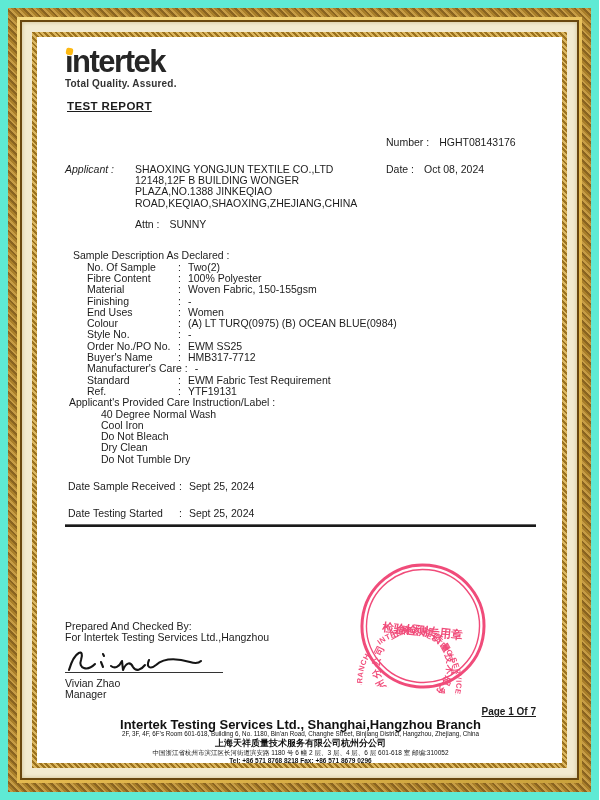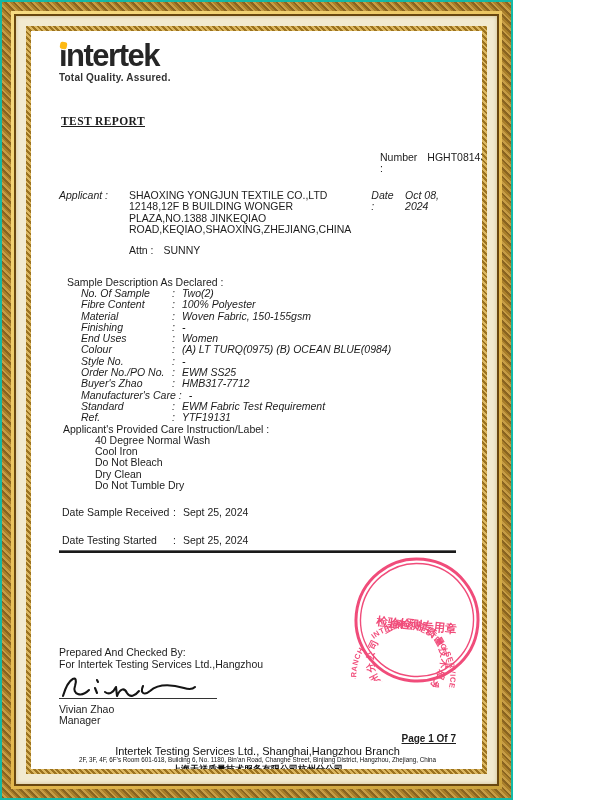--- a/index.html
+++ b/index.html
@@ -1,20 +1,20 @@
 <!DOCTYPE html>
 <html><head>
 <meta charset="utf-8">
 <style>
   * { margin:0; padding:0; box-sizing:border-box; }
   html,body { width:600px; height:800px; }
   body { font-family:"Liberation Sans", sans-serif; color:#1c1c1c; background:#fff; }
 
   
-  .frame-a { width:513px; height:800px; background:#14b8a6; padding:2px; }
+  .frame-a { width:599px; height:800px; background:#5eead4; padding:8px; }
   .frame-b { width:100%; height:100%; padding:9px;
              background:repeating-linear-gradient(45deg,#8a6420 0 2px,#c69c45 2px 4px,#a97f2a 4px 6px); }
   .frame-c { width:100%; height:100%; padding:3px;
              background:linear-gradient(135deg,#f7dc82,#e3b84e 60%,#caa23c); }
   .frame-d { width:100%; height:100%; padding:2px; background:#69470f; }
   .frame-e { width:100%; height:100%; padding:10px; background:#f2ead0;
              box-shadow:inset 0 0 4px #cdbd90; }
   .frame-f { width:100%; height:100%; padding:5px;
              background:repeating-linear-gradient(45deg,#9c731f 0 2px,#dcb760 2px 4px); }
   .page    { width:100%; height:100%; background:#fff; position:relative;
@@ -23,37 +23,37 @@
   
   .logo-block { margin-top:2px; }
   .wordmark-wrap { position:relative; display:inline-block; }
   .wordmark { font-size:31px; line-height:30px; font-weight:bold; letter-spacing:-1.5px; color:#262626; }
   .logo-dot { position:absolute; left:1px; top:1px; width:7px; height:7px;
               background:#fdb913; border-radius:2px; transform:rotate(10deg);
               box-shadow:0 0 0 1px #fff; }
   .tagline { font-size:10px; font-weight:bold; color:#333; margin-top:1px; letter-spacing:0.2px; }
 
   
-  .report-title { margin:33px 0 0 2px; font-size:11.5px; font-weight:bold;
-                  text-decoration:underline; letter-spacing:0.4px; display:inline-block;font-family:Liberation Serif, serif; }
+  .report-title { margin:12px 0 0 2px; font-size:11.5px; font-weight:bold;
+                  text-decoration:underline; letter-spacing:0.4px; display:inline-block; }
   .number-row { display:flex; margin:24px 0 0 321px; }
   .number-row .lbl { font-weight:normal; }
   .number-row .val { margin-left:10px; }
 
   .applicant-flex { display:flex; margin-top:16px; }
   .app-label { min-width:70px;font-style:italic; }
   .app-lines { width:238px; }
-  .date-pair { display:flex; margin-left:20px;font-style:italic; }
+  .date-pair { display:flex; margin-left:13px; }
   .date-pair .val { margin-left:10px; }
   .attn-row { display:flex; margin:10px 0 0 70px; }
   .attn-row .val { margin-left:10px; }
 
   
   .section-heading { margin:20px 0 0 8px; }
-  .kv { display:flex; margin-left:22px;font-style:italic; }
+  .kv { display:flex; margin-left:22px; }
   .kv .lbl { min-width:88px; white-space:nowrap; }
   .kv .col { padding:0 7px 0 3px; }
   .care-heading { margin-left:4px; }
   .care-item { margin-left:36px; }
 
   .date-kv { display:flex; margin-left:3px;margin-top:16px; }
   .date-kv .lbl { min-width:108px; white-space:nowrap; }
   .date-kv .col { padding:0 7px 0 3px; }
   .dates-block { margin-top:8px; }
 
@@ -65,21 +65,21 @@
   .sig-line { width:158px; border-top:1.2px solid #333; margin-top:-2px; }
   .sig-name { margin-top:5px; }
 
   
   .stamp { position:absolute; left:321px; top:524px; width:130px; height:130px;
            opacity:0.85; transform:rotate(6deg); pointer-events:none; }
 
   
   .page-num { text-align:right; margin-top:6px; font-size:10px; font-weight:bold;text-decoration:underline; }
   .footer { text-align:center; margin-top:2px; color:#111; }
-  .f-company { font-size:11px; font-weight:normal; line-height:10.5px; }
+  .f-company { font-size:13px; font-weight:bold; line-height:10.5px; }
   .f-addr-en { font-size:6.3px; line-height:7.5px; }
   .f-company-cn { font-size:9px; font-weight:bold; line-height:11px; }
   .f-addr-cn { font-size:6.5px; line-height:8px; }
   .f-small { font-size:6.5px; font-weight:bold; line-height:8px; }
 </style>
 </head>
 <body>
 
 <div class="frame-a">
  <div class="frame-b">
@@ -161,21 +161,21 @@
                   <span class="lbl">Style No.</span>
                   <span class="col">:</span>
                   <span>-</span>
                 </div>
         <div class="kv">
                   <span class="lbl">Order No./PO No.</span>
                   <span class="col">:</span>
                   <span>EWM SS25</span>
                 </div>
         <div class="kv">
-                  <span class="lbl">Buyer's Zhao</span>
+                  <span class="lbl">Buyer's Name</span>
                   <span class="col">:</span>
                   <span>HMB317-7712</span>
                 </div>
         <div class="kv">
                   <span class="lbl">Manufacturer's Care</span>
                   <span class="col">:</span>
                   <span>-</span>
                 </div>
         <div class="kv">
                   <span class="lbl">Standard</span>

